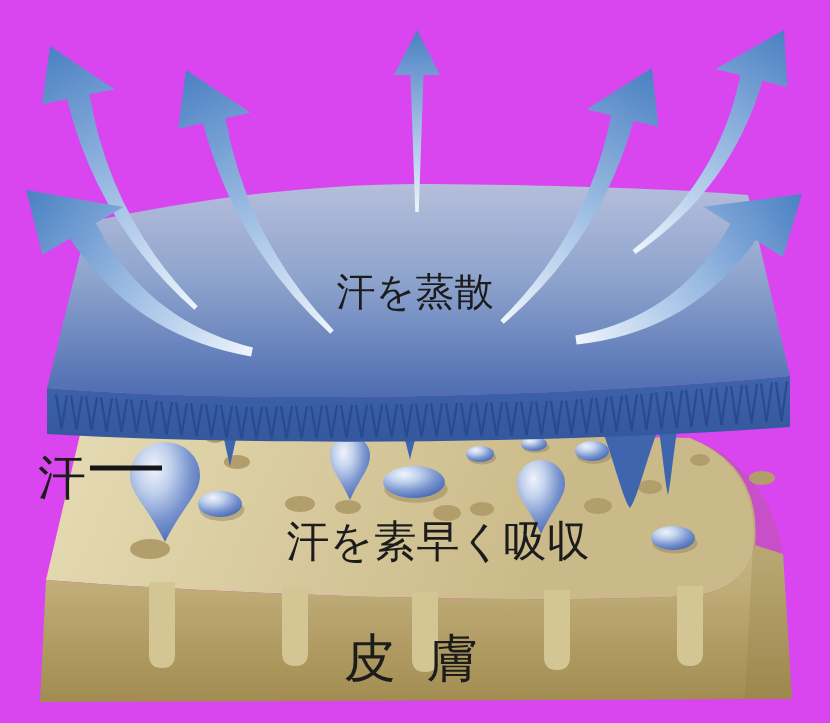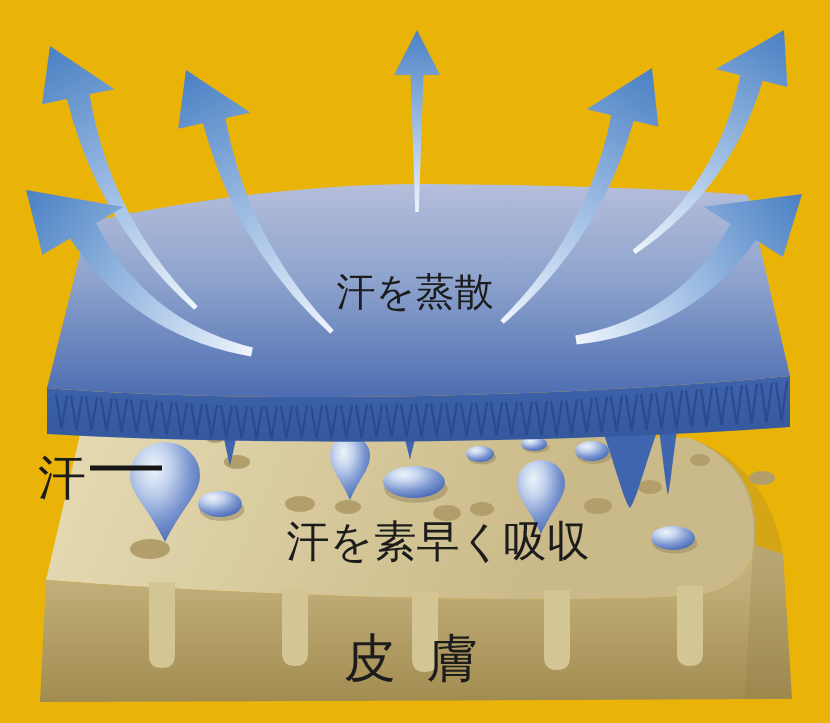--- a/index.html
+++ b/index.html
@@ -1,16 +1,16 @@
 <!DOCTYPE html>
 <html><head>
 <meta charset="utf-8">
 <style>
   html,body{margin:0;padding:0;background:#ffffff;}
-  .stage{position:relative;width:830px;height:723px;background:#eab308;overflow:hidden;
+  .stage{position:relative;width:830px;height:723px;background:#d946ef;overflow:hidden;
          font-family:"Liberation Sans", sans-serif;}
   svg{display:block;}
   text{font-family:"Liberation Sans", sans-serif;fill:#1c1c1c;}
 </style>
 </head>
 <body>
 
 <div class="stage">
 <svg id="cv" viewBox="0 0 830 723" width="830" height="723">
   <defs>

